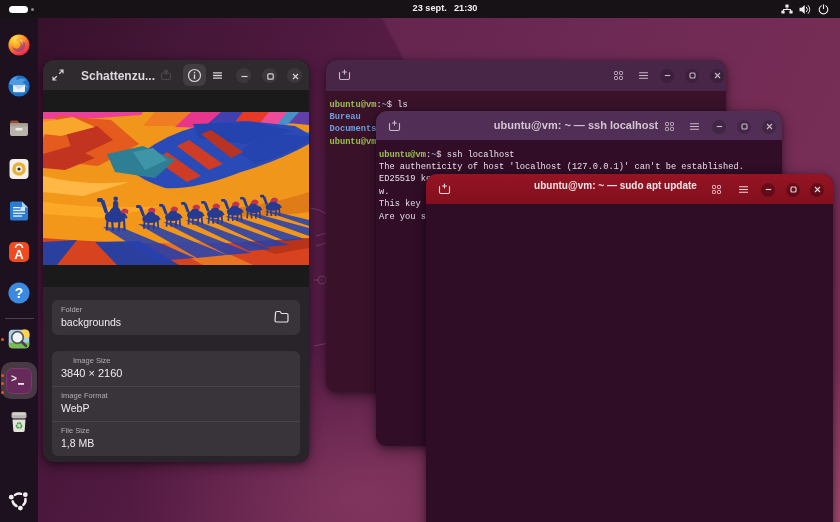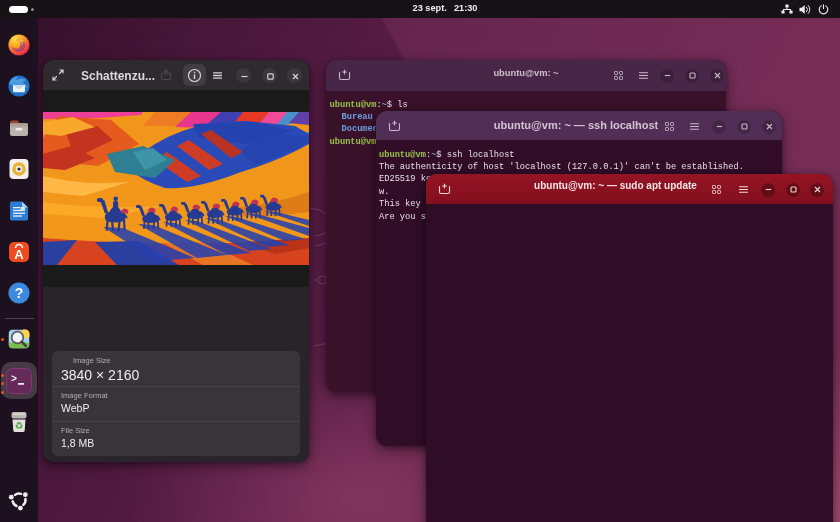--- a/index.html
+++ b/index.html
@@ -28,21 +28,21 @@
          box-shadow:0 4px 13px rgba(0,0,0,.42), 0 1px 4px rgba(0,0,0,.28); }
   .tbar { position:absolute; left:0; top:0; width:100%; border-radius:11px 11px 0 0; }
   .ttl { position:absolute; width:100%; text-align:center; font-weight:bold; color:#f3eef3; }
   .circ { position:absolute; top:8.5px; width:14px; height:14px; border-radius:50%; background:rgba(0,0,0,.17); }
   .glyph { position:absolute; top:0.5px; left:0.5px; width:13px; height:13px; }
   .newtab { position:absolute; top:9px; width:13px; height:12px; }
   .grid4 { position:absolute; top:11px; width:9px; height:9px; }
   .ham { position:absolute; top:12px; width:9px; height:7px; }
   .term { font-family:"Liberation Mono",monospace; white-space:pre; }
   .tg { color:#99c24d; font-weight:bold; }
-  .tb { color:#6d9ee0; font-weight:bold;margin-left:12px; }
+  .tb { color:#6d9ee0; font-weight:bold; }
   .tt { color:#7f9ec2; font-weight:bold; }
   .tw { color:#e9e2e9; }
 </style>
 </head>
 <body>
 <div id="wall" class="abs"></div>
 <div id="swirls" class="abs">
     <svg class="abs" style="left:296px; top:150px;" width="70" height="210" viewBox="0 0 70 210">
   <g fill="none" stroke="rgba(240,190,215,0.22)" stroke-width="1">
     <path d="M30,10 q28,18 20,48 q-6,24 -30,28"></path>
@@ -178,35 +178,41 @@
       <use href="#sad" transform="translate(127.5,94)"></use>
       <use href="#sad" transform="translate(149.5,92)"></use>
       <use href="#sad" transform="translate(169.5,91)"></use>
       <use href="#sad" transform="translate(189,89)"></use>
       <use href="#sad" transform="translate(208,87)"></use>
       <use href="#sad" transform="translate(227.5,85)"></use>
     </g>
   </svg>
   </div>
   <div class="abs" style="left:0; top:227px; width:266px; height:175px; background:#292429; border-radius:0 0 11px 11px;"></div>
+  <div class="abs" style="left:9px; top:240px; width:248px; height:35px; background:#39343a; border-radius:6px;">
+    <div class="abs" style="left:9px; top:5px; font-size:7.5px; color:#b3adb3;">Folder</div>
+    <div class="abs" style="left:9px; top:16px; font-size:10.5px; color:#f0ebf0;">backgrounds</div>
+    <svg class="abs" style="left:222px; top:10px;" width="15" height="13" viewBox="0 0 15 13">
+        <path d="M1.5,3 a1.5,1.5 0 0 1 1.5,-1.5 h3 l1.5,2 h5 a1.5,1.5 0 0 1 1.5,1.5 v5.5 a1.5,1.5 0 0 1 -1.5,1.5 h-10 a1.5,1.5 0 0 1 -1.5,-1.5 Z" fill="none" stroke="#e8e2e8" stroke-width="1.2"></path>
+      </svg>
+  </div>
   <div class="abs" style="left:9px; top:291px; width:248px; height:105px; background:#39343a; border-radius:6px;">
     <div class="abs" style="left:9px; top:5px; font-size:7.5px; color:#b3adb3;padding-left:12px;">Image Size</div>
-    <div class="abs" style="left:9px; top:16px; font-size:14px; color:#f0ebf0;">3840 × 2160</div>
+    <div class="abs" style="left:9px; top:16px; font-size:11px; color:#f0ebf0;">3840 × 2160</div>
     <div class="abs" style="left:0; top:35px; width:248px; height:1px; background:#474247;"></div>
     <div class="abs" style="left:9px; top:40px; font-size:7.5px; color:#b3adb3;text-align:center;">Image Format</div>
     <div class="abs" style="left:9px; top:51px; font-size:10.5px; color:#f0ebf0;">WebP</div>
     <div class="abs" style="left:0; top:70px; width:248px; height:1px; background:#474247;"></div>
     <div class="abs" style="left:9px; top:75px; font-size:7.5px; color:#b3adb3;">File Size</div>
     <div class="abs" style="left:9px; top:86px; font-size:10.5px; color:#f0ebf0;">1,8 MB</div>
   </div>
 </div>
 
 <div class="win" id="t1" style="left:326px; top:60px; width:400px; height:332px; background:#391229;">
   <div class="tbar" style="height:31px; background:#482647;"></div>
-  <div class="ttl" style="top:8px; font-size:9.3px; color:#cfc0cc;">ubuntu@vm: ~</div>
   <div class="term abs" style="left:3.5px; top:38.5px; font-size:8.7px; line-height:12.4px;"><span class="tg">ubuntu@vm</span><span class="tw">:</span><span class="tt">~</span><span class="tw">$ ls</span>
 <span class="tb">Bureau</span>
 <span class="tb">Documents</span>
 <span class="tg">ubuntu@vm</span><span class="tw">:</span><span class="tt">~</span><span class="tw">$</span></div>
   <svg class="newtab" style="left:12px;" viewBox="0 0 13 12">
       <path d="M1.5,3.5 V9 a1.5,1.5 0 0 0 1.5,1.5 h7 a1.5,1.5 0 0 0 1.5,-1.5 V3.5" stroke="#c9b9ca" stroke-width="1.1" fill="none" stroke-linecap="round"></path>
       <path d="M6.5,1 v4 M4.5,3 h4" stroke="#c9b9ca" stroke-width="1.1" fill="none" stroke-linecap="round"></path>
     </svg>
   <svg class="grid4" style="left:288px;" viewBox="0 0 9 9">
       <g fill="none" stroke="#c9b9ca" stroke-width="1">

